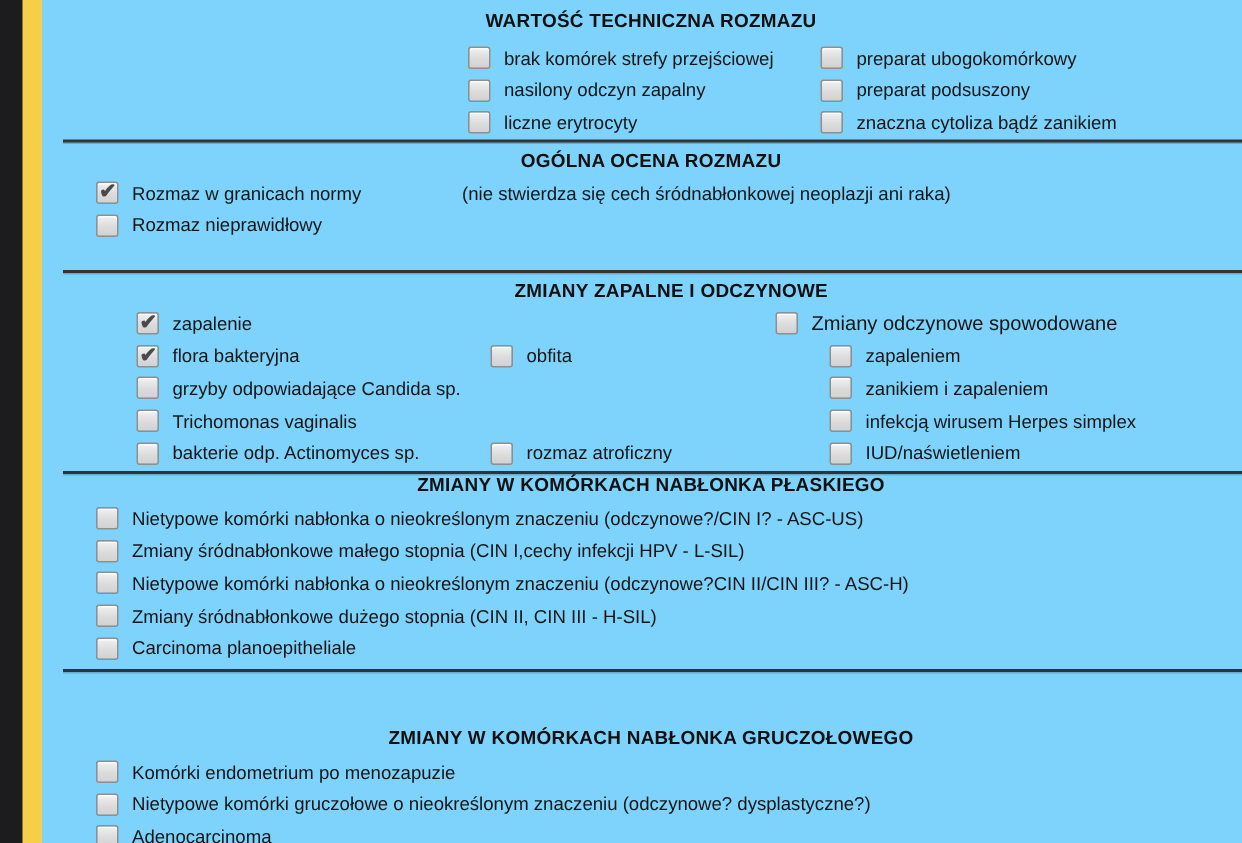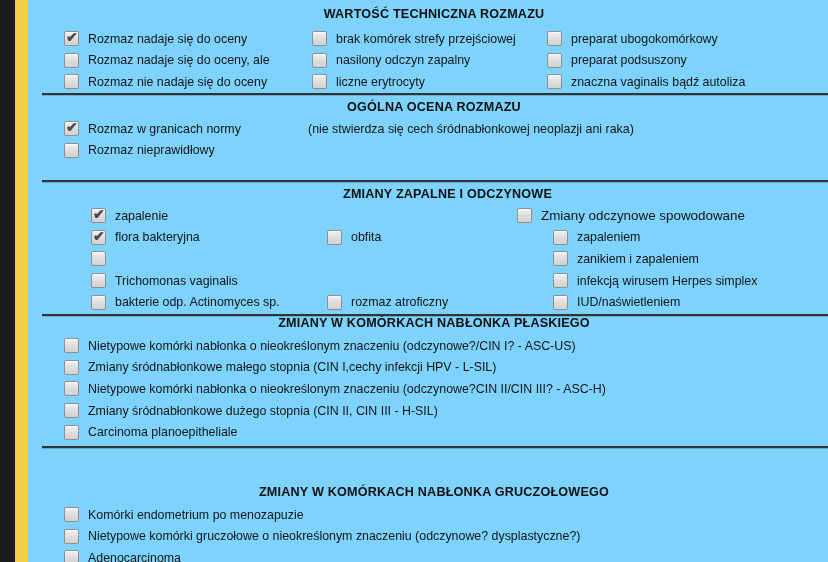--- a/index.html
+++ b/index.html
@@ -80,34 +80,20 @@
 <div class="strip black-l"></div>
 <div class="strip yellow-l"></div>
 <div class="strip yellow-r"></div>
 <div class="strip black-r"></div>
 
 <div class="page">
 
   <div class="section sec0">
     <div class="sec-title">WARTOŚĆ TECHNICZNA ROZMAZU</div>
     <div class="sec-body">
-        <div class="col col1">
-          <div class="cb-row">
-            <span class="cb checked"></span>
-            <span class="cb-label">Rozmaz nadaje się do oceny</span>
-          </div>
-          <div class="cb-row">
-            <span class="cb"></span>
-            <span class="cb-label">Rozmaz nadaje się do oceny, ale</span>
-          </div>
-          <div class="cb-row">
-            <span class="cb"></span>
-            <span class="cb-label">Rozmaz nie nadaje się do oceny</span>
-          </div>
-        </div>
         <div class="col col2">
           <div class="cb-row">
             <span class="cb"></span>
             <span class="cb-label">brak komórek strefy przejściowej</span>
           </div>
           <div class="cb-row">
             <span class="cb"></span>
             <span class="cb-label">nasilony odczyn zapalny</span>
           </div>
           <div class="cb-row">
@@ -119,21 +105,21 @@
           <div class="cb-row">
             <span class="cb"></span>
             <span class="cb-label">preparat ubogokomórkowy</span>
           </div>
           <div class="cb-row">
             <span class="cb"></span>
             <span class="cb-label">preparat podsuszony</span>
           </div>
           <div class="cb-row">
             <span class="cb"></span>
-            <span class="cb-label">znaczna vaginalis bądź autoliza</span>
+            <span class="cb-label">znaczna cytoliza bądź zanikiem</span>
           </div>
         </div>
       </div>
   </div>
 
   <div class="section sec1">
     <div class="rule"></div>
     <div class="inner">
       <div class="sec-title">OGÓLNA OCENA ROZMAZU</div>
       <div class="sec-body">
@@ -165,20 +151,21 @@
             <div class="cb-row">
               <span class="cb checked"></span>
               <span class="cb-label">zapalenie</span>
             </div>
             <div class="cb-row">
               <span class="cb checked"></span>
               <span class="cb-label">flora bakteryjna</span>
             </div>
             <div class="cb-row">
               <span class="cb"></span>
+              <span class="cb-label">grzyby odpowiadające Candida sp.</span>
             </div>
             <div class="cb-row">
               <span class="cb"></span>
               <span class="cb-label">Trichomonas vaginalis</span>
             </div>
             <div class="cb-row">
               <span class="cb"></span>
               <span class="cb-label">bakterie odp. Actinomyces sp.</span>
             </div>
           </div>

